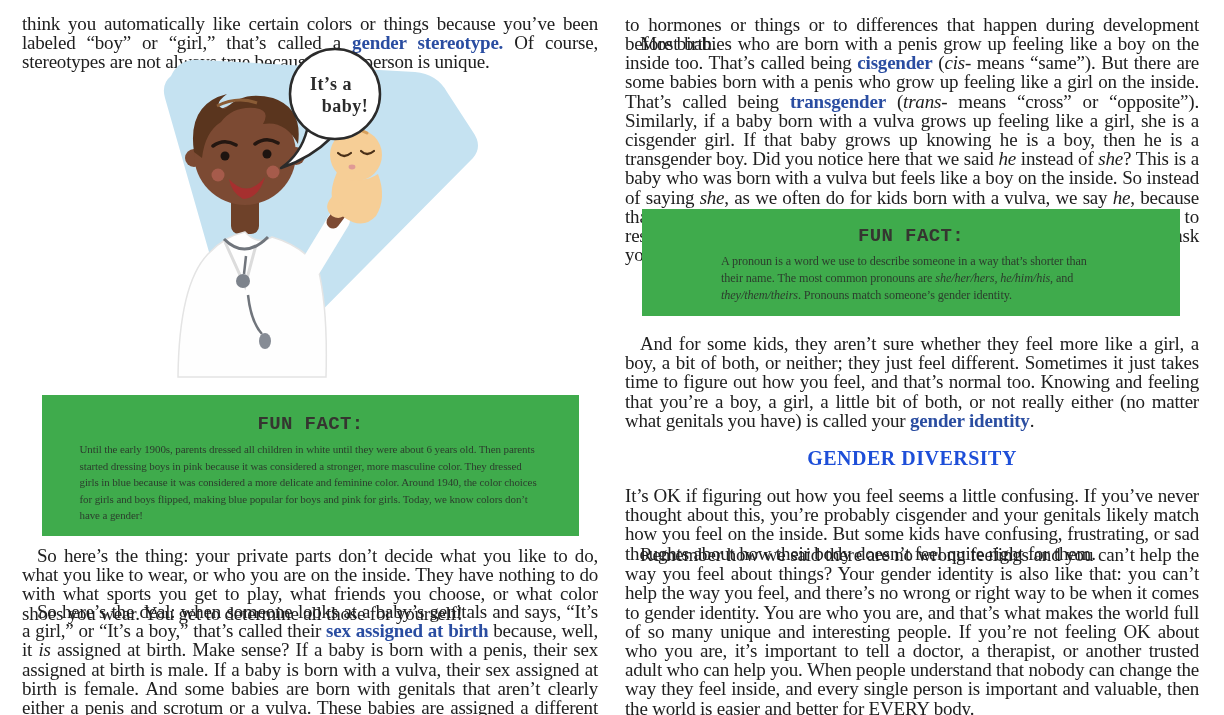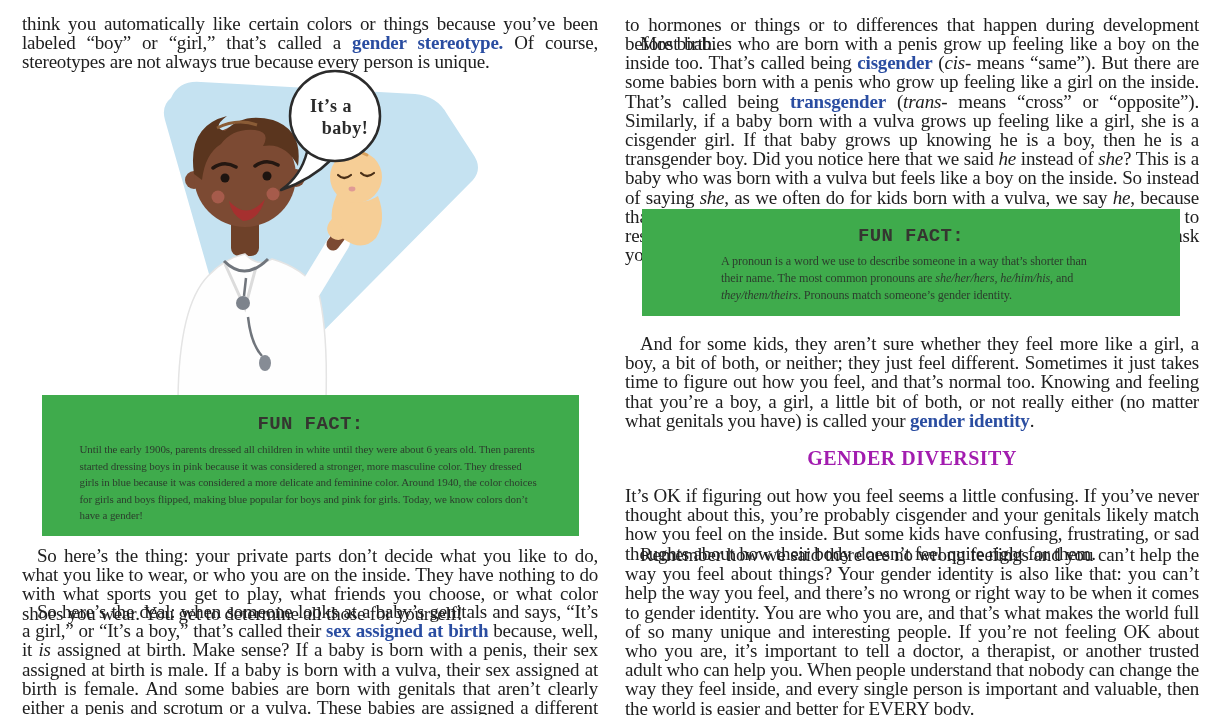--- a/index.html
+++ b/index.html
@@ -15,33 +15,33 @@
     margin:0; position:absolute; left:0; right:0;
     font-size:19px; line-height:19.2px; letter-spacing:-0.2px;
     text-align:justify; color:#202020;
   }
   .indent { text-indent:15px; }
   span.term { color:#2a4da1; font-weight:bold; }
   span.it   { font-style:italic;margin-top:8px; }
 
   
   .l-para1 { top:14px; }
-  .l-fig   { position:absolute; top:68px; left:53px; width:470px; height:332px; }
+  .l-fig   { position:absolute; top:46px; left:53px; width:470px; height:332px; }
   .l-box   { top:395px; left:20px; width:537px; height:141px; }
   .l-para2 { top:546px; line-height:17.8px; }
   .l-para3 { top:602px; line-height:17.8px; }
 
   
   .r-para0 { top:15px; }
   .r-para1 { top:34px; }
   .r-box   { top:209px; left:17px; width:538px; height:107px; }
   .r-para2 { top:334px; }
   .r-head  {
     margin:0; position:absolute; top:447px; left:0; right:0; text-align:center;
-    font-size:20px; font-weight:bold; letter-spacing:0.5px; color:#a21caf;
+    font-size:20px; font-weight:bold; letter-spacing:0.5px; color:#1d4ed8;
   }
   .r-para4 { top:486px; }
   .r-para5 { top:545px; }
 
   
   .funfact {
     position:absolute; box-sizing:border-box; background:#3fab4c; text-align:center;
   }
   .funfact h3 {
     margin:4px; font-size:19px; font-weight:bold; letter-spacing:0.4px; color:#353530;font-family:Liberation Mono, monospace;

